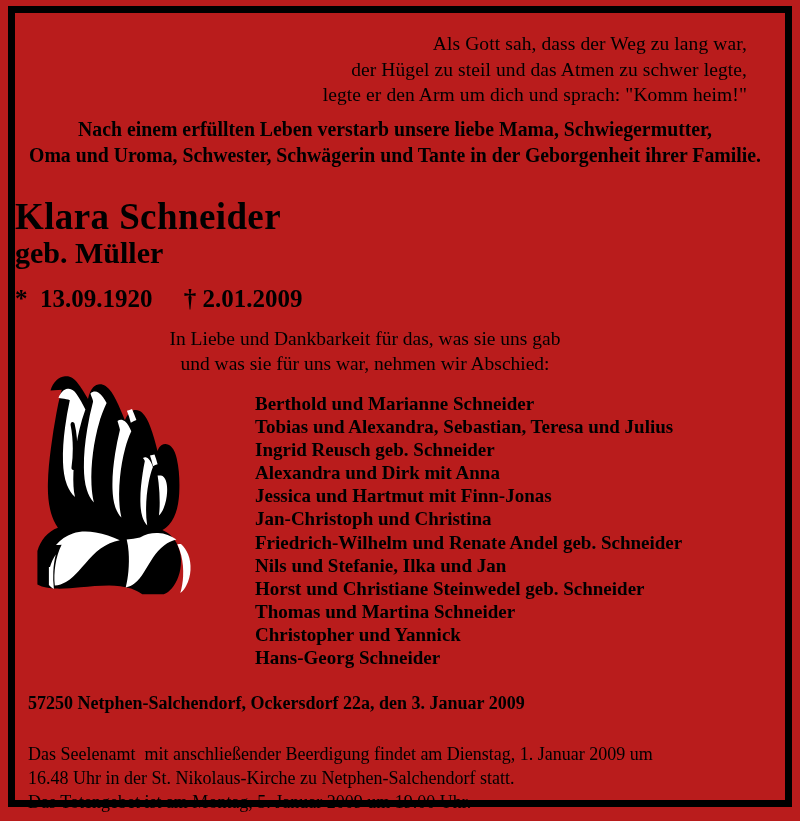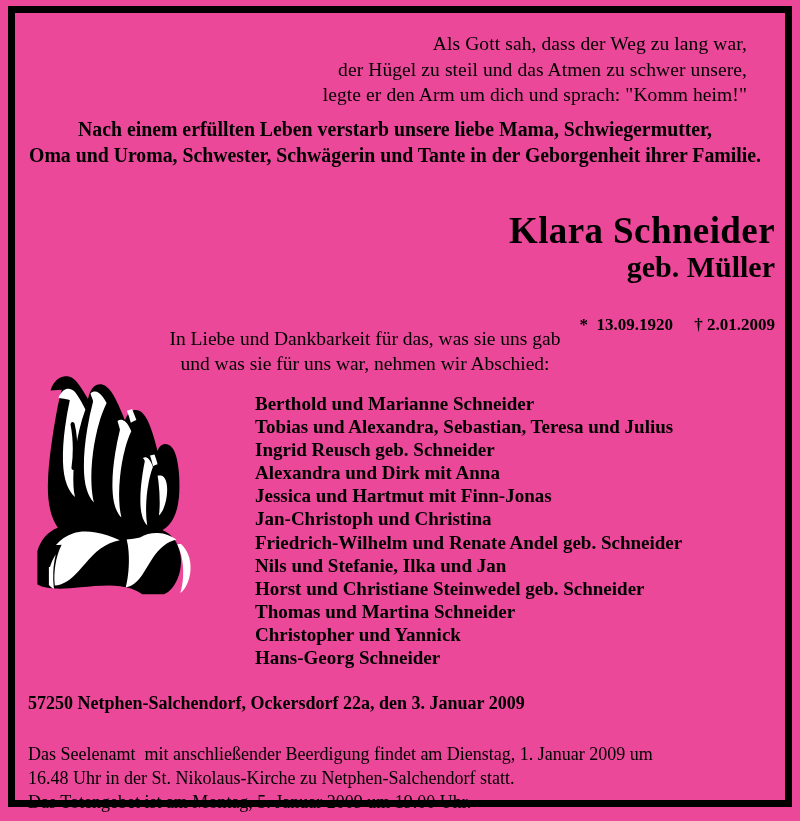--- a/index.html
+++ b/index.html
@@ -11,21 +11,21 @@
   body {
     font-family: "Liberation Serif", "DejaVu Serif", serif;
     color: #000000;
   }
 
   .notice {
     position: relative;
     width: 800px;
     height: 821px;
     box-sizing: border-box;
-    background: #ec4899;
+    background: #b91c1c;
     overflow: hidden;
   }
 
   
   .frame {
     position: absolute;
     left: 8px;
     top: 6px;
     width: 784px;
     height: 801px;
@@ -69,39 +69,39 @@
     font-weight: bold;
     transform: scaleX(0.965);
     transform-origin: center top;
   }
   .lead div { white-space: pre; }
 
   
   .name-block {
     position: absolute;
     left: 0;
-    top: 196px;
+    top: 182px;
     width: 760px;
-    text-align: right;
+    text-align: left;
   }
   .deceased-name {
     font-size: 37px;
     line-height: 43px;
     font-weight: bold;
     letter-spacing: 0.4px;
   }
   .maiden-name {
     font-size: 30px;
     line-height: 28px;
     font-weight: bold;
     margin-top: 1px;
   }
   .dates {
-    margin-top: 32px;
-    font-size: 17px;
+    margin-top: 20px;
+    font-size: 25px;
     line-height: 24px;
     font-weight: bold;
     white-space: pre;
   }
 
   
   .dedication {
     position: absolute;
     left: 0;
     top: 313px;
@@ -163,21 +163,21 @@
 <body>
 
 <div class="notice">
 
   <div class="frame"></div>
 
   <div class="content">
 
     <div class="verse">
       <div>Als Gott sah, dass der Weg zu lang war,</div>
-      <div>der Hügel zu steil und das Atmen zu schwer unsere,</div>
+      <div>der Hügel zu steil und das Atmen zu schwer legte,</div>
       <div>legte er den Arm um dich und sprach: "Komm heim!"</div>
     </div>
 
     <div class="lead">
       <div>Nach einem erfüllten Leben verstarb unsere liebe Mama, Schwiegermutter,</div>
       <div>Oma und Uroma, Schwester, Schwägerin und Tante in der Geborgenheit ihrer Familie.</div>
     </div>
 
     <div class="name-block">
       <div class="deceased-name">Klara Schneider</div>

